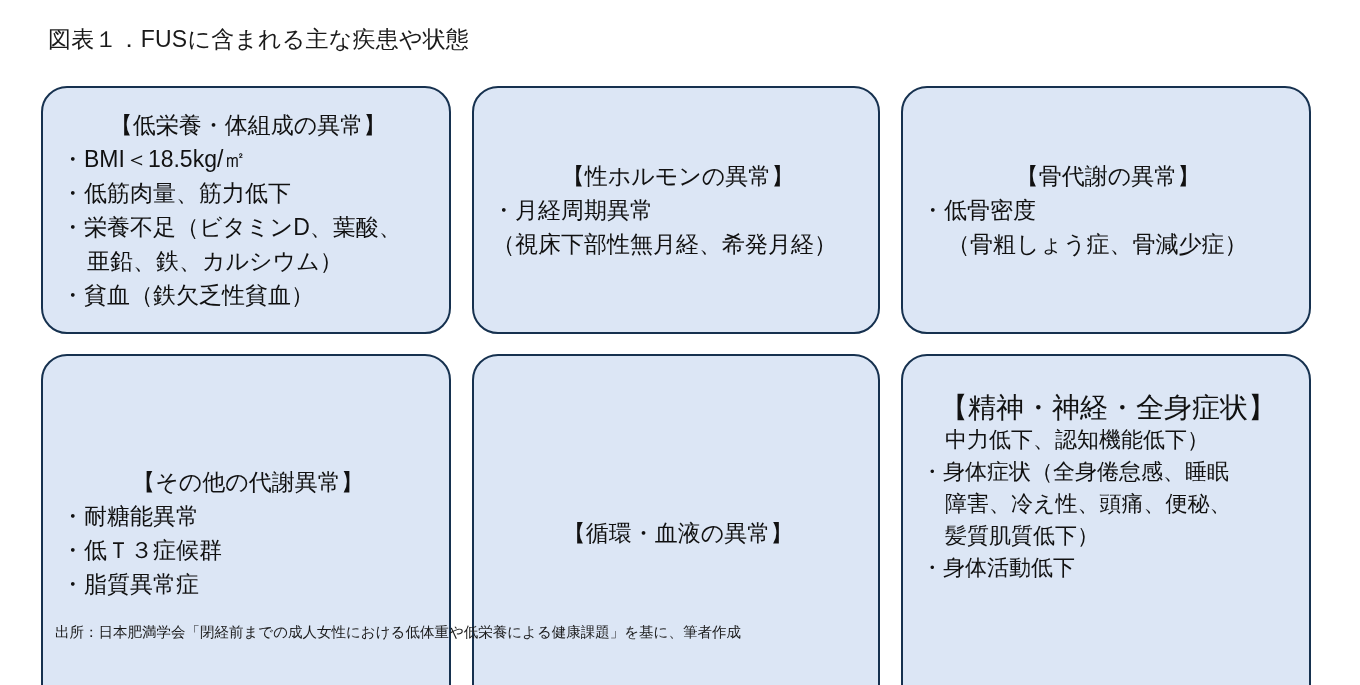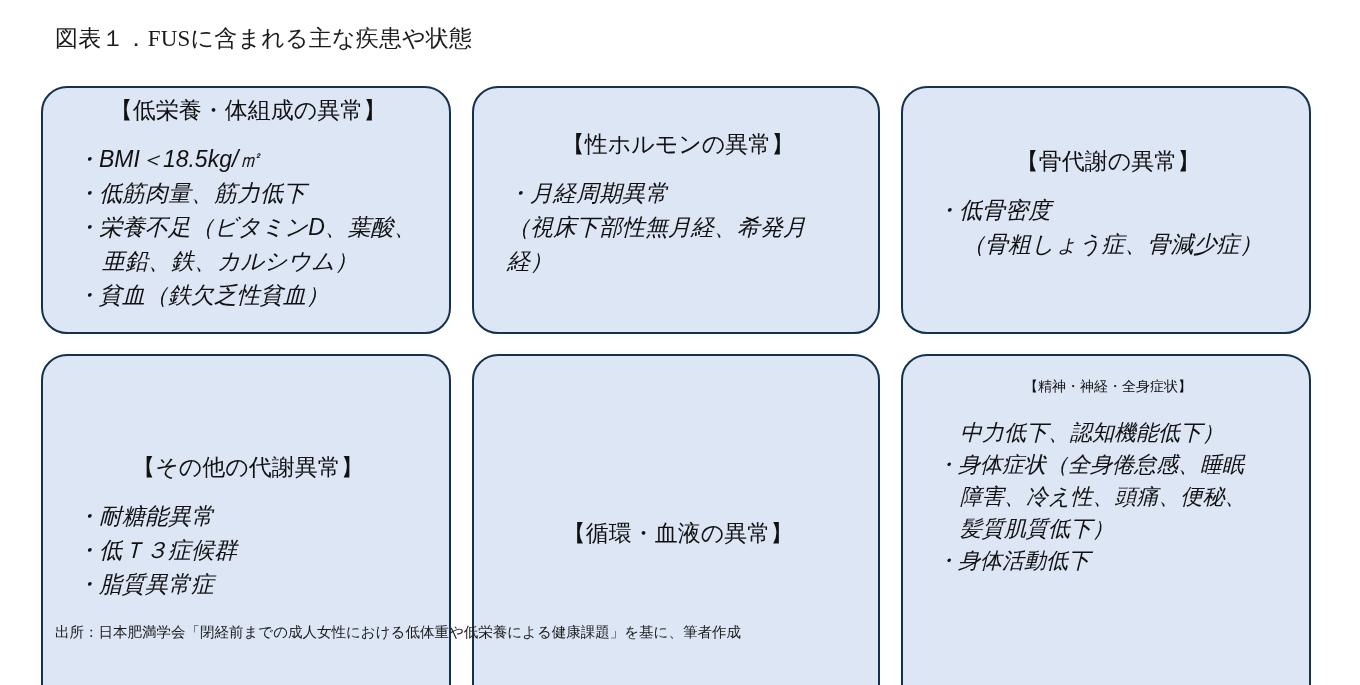--- a/index.html
+++ b/index.html
@@ -14,28 +14,27 @@
     color: #111111;
     overflow: hidden;
   }
   #figure-root {
     position: relative;
     width: 1360px;
     height: 685px;
   }
   .figure-title {
     position: absolute;
-    left: 55px;
+    left: 48px;
     top: 24px;
     font-size: 23px;
     line-height: 30px;
     letter-spacing: 0.2px;
     color: #1a1a1a;
     white-space: nowrap;
-    font-family: Liberation Serif, serif;
   }
   .grid {
     position: absolute;
     left: 41px;
     top: 86px;
     width: 1270px;
     height: 626px;
     display: grid;
     grid-template-columns: 410px 1fr 410px;
     grid-template-rows: 248px 1fr;
@@ -58,44 +57,44 @@
     padding-top: 14px;
   }
   .card-heading {
     text-align: center;
     font-size: 23px;
     line-height: 34px;
     color: #111111;
     white-space: nowrap;
   }
   .card-lines {
-    margin: 15px;
+    margin: 0;
     padding: 0;
     list-style: none;
-    font-style: italic;
   }
   .card-line {
     font-size: 23px;
     line-height: 34px;
     color: #111111;
     white-space: pre-wrap;
   }
   .card-line.center {
     text-align: left;
   }
   .card-line.indent {
     padding-left: 26px;
     text-indent: -26px;
   }
   .card-line.hang {
     padding-left: 26px;
   }
   .c6 .card-heading {
-    font-size: 14px;
+    font-size: 28px;
     line-height: 32px;
+    margin-top: 22px;
   }
   .c6 .card-line {
     font-size: 22px;
     line-height: 32px;
   }
   .c6 .card-line.indent {
     padding-left: 24px;
     text-indent: -24px;
   }
   .c6 .card-line.hang {

